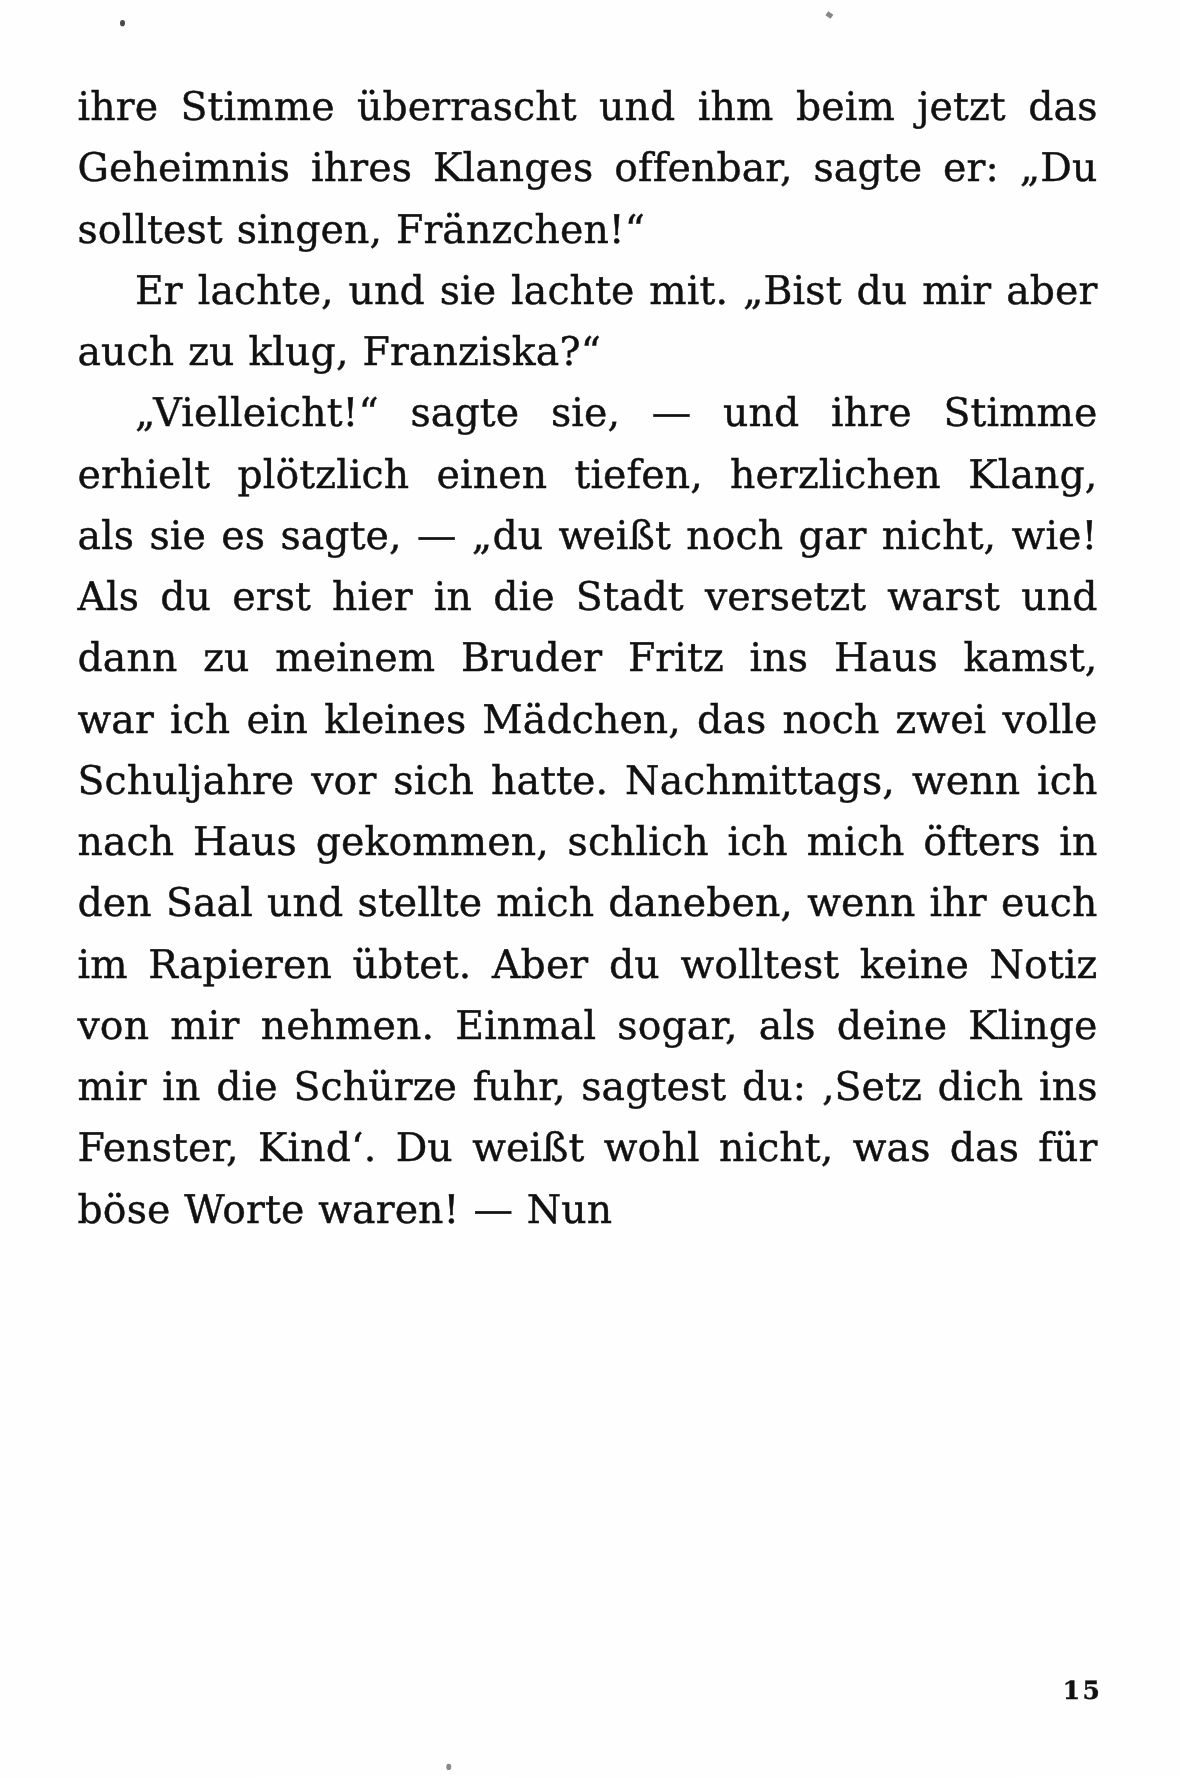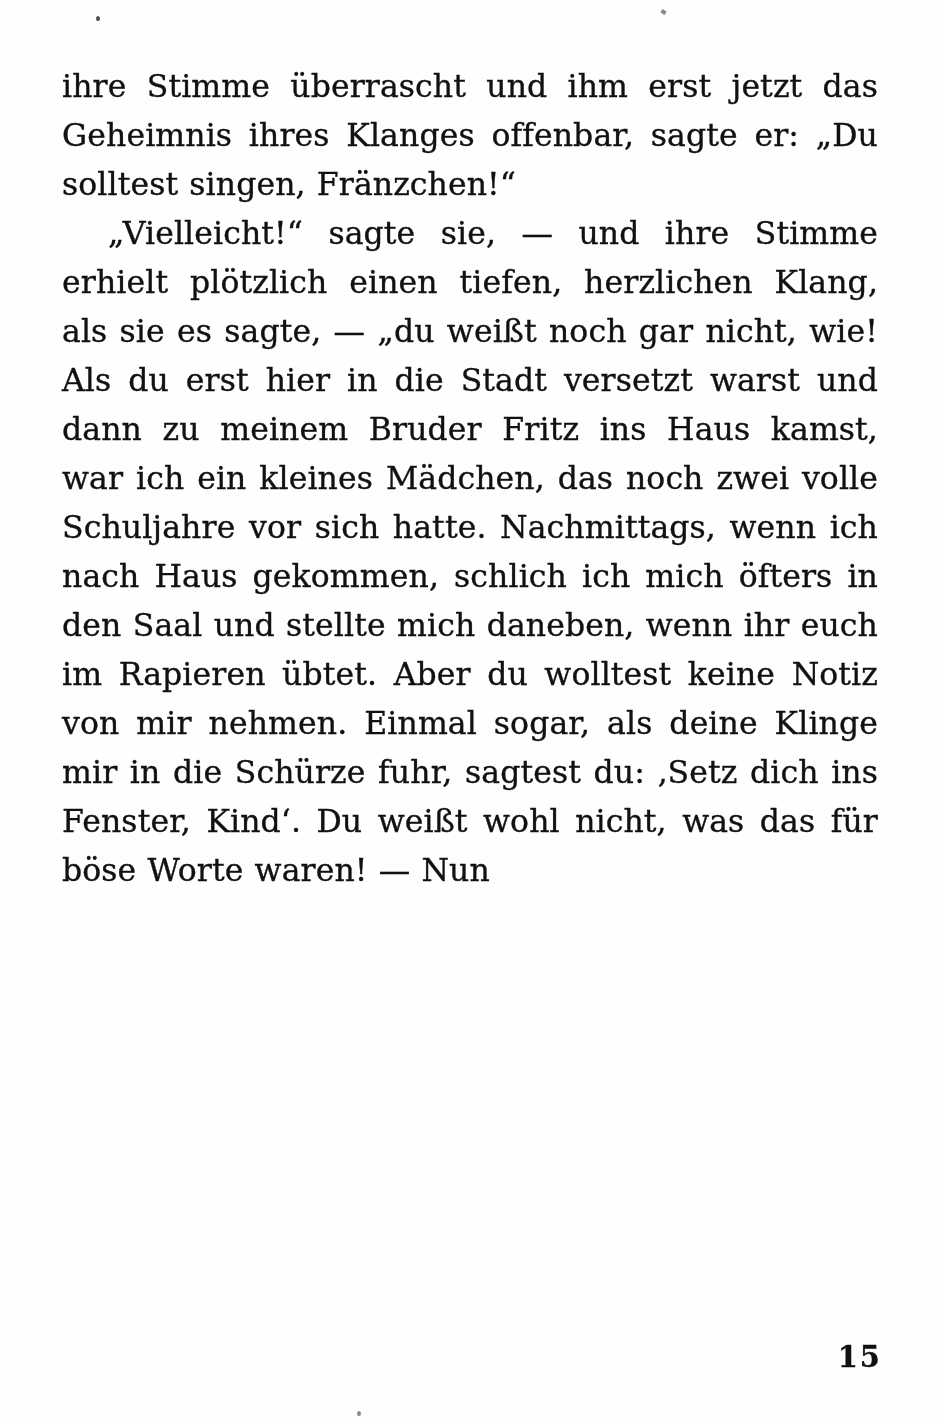--- a/index.html
+++ b/index.html
@@ -75,38 +75,39 @@
   p.para.first {
     text-indent: 0;
   }
   p.para:last-child {
     text-align: justify;
   }
   .page-number {
     position: absolute;
     right: 62px;
     top: 1340px;
-    font-size: 29px;
+    font-size: 20px;
     color: #111111;
     font-family: "DejaVu Serif", serif;
     font-weight: 600;
     letter-spacing: 2px;
     text-align: center;
     -webkit-text-stroke: 0.3px #111;
   }
 </style>
 </head>
 <body>
 
 <div class="page">
 
   <div class="speck-top-left"></div>
   <div class="speck-top-right"></div>
   <div class="speck-bottom"></div>
 
   <div class="text-block">
-    <p class="para first">ihre Stimme überrascht und ihm erst jetzt das Geheimnis ihres Klanges offenbar, sagte er: „Du solltest singen, Fränzchen!“</p>
+    <p class="para first">ihre Stimme überrascht und ihm beim jetzt das Geheimnis ihres Klanges offenbar, sagte er: „Du solltest singen, Fränzchen!“</p>
+    <p class="para">Er lachte, und sie lachte mit. „Bist du mir aber auch zu klug, Franziska?“</p>
     <p class="para">„Vielleicht!“ sagte sie, — und ihre Stimme erhielt plötzlich einen tiefen, herzlichen Klang, als sie es sagte, — „du weißt noch gar nicht, wie! Als du erst hier in die Stadt versetzt warst und dann zu meinem Bruder Fritz ins Haus kamst, war ich ein kleines Mädchen, das noch zwei volle Schuljahre vor sich hatte. Nachmittags, wenn ich nach Haus gekommen, schlich ich mich öfters in den Saal und stellte mich daneben, wenn ihr euch im Rapieren übtet. Aber du wolltest keine Notiz von mir nehmen. Einmal sogar, als deine Klinge mir in die Schürze fuhr, sagtest du: ‚Setz dich ins Fenster, Kind‘. Du weißt wohl nicht, was das für böse Worte waren! — Nun</p>
   </div>
 
   <div class="page-number">15</div>
 
 </div>
 
 </body></html>

